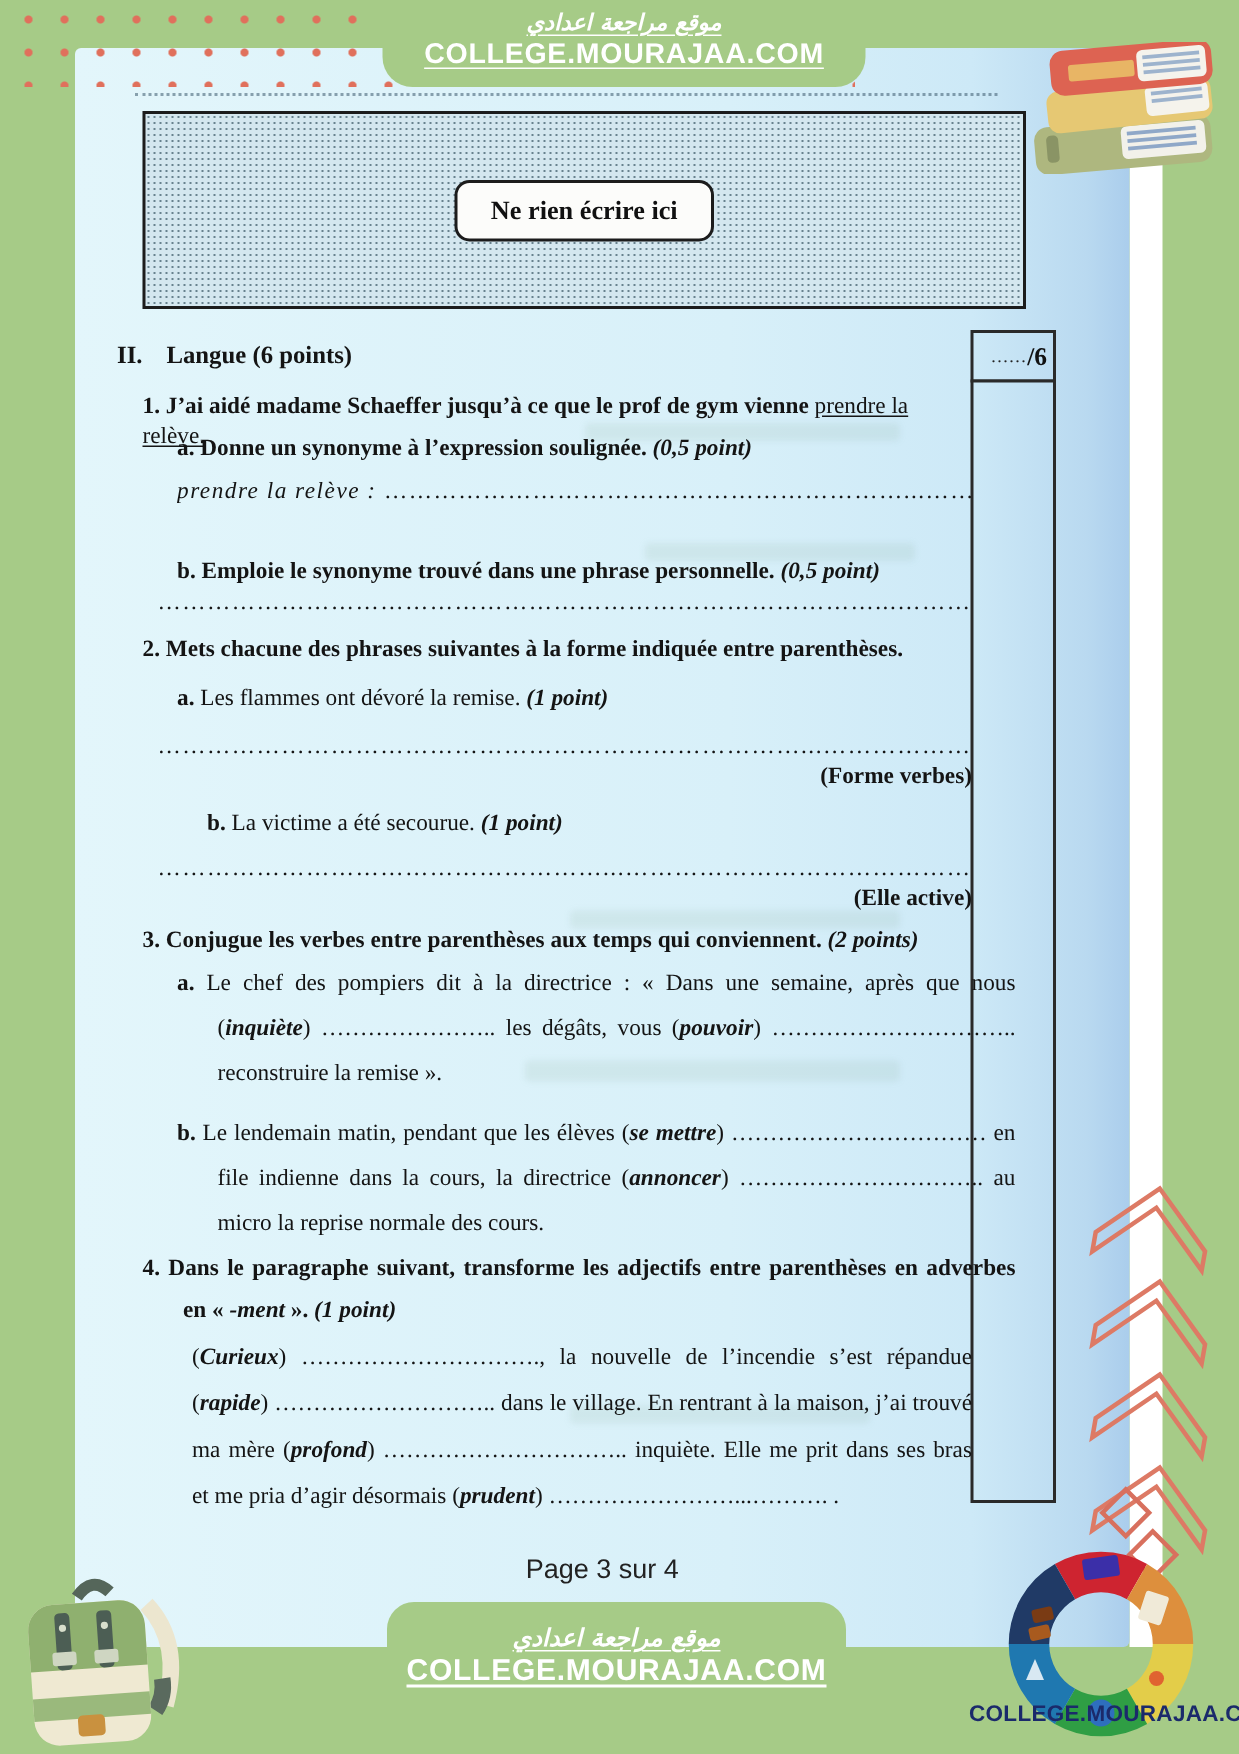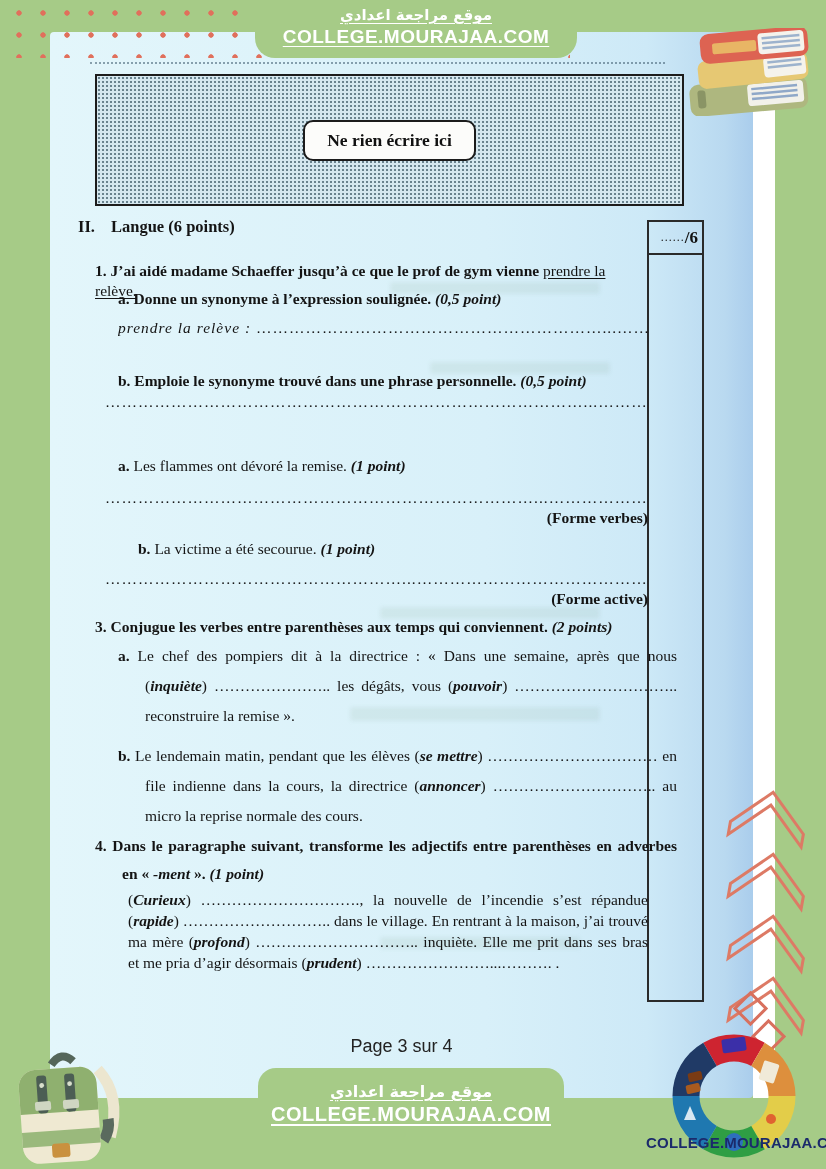--- a/index.html
+++ b/index.html
@@ -16,21 +16,21 @@
   .dots-grid{position:absolute;left:0;top:0;width:570px;height:58px;z-index:5;pointer-events:none;
      background-image:radial-gradient(circle,#e0705c 2.4px,rgba(224,112,92,0) 3px);
      background-size:24px 22px;background-position:7px 2px;}
   
   .tab-top{position:absolute;left:255px;top:0;width:322px;height:58px;background:#a6cb87;
            border-radius:0 0 20px 20px;z-index:6;text-align:center;color:#fff;}
   .band-bottom{position:absolute;left:0;top:1108px;width:826px;height:61px;background:#a6cb87;z-index:6;}
   .tab-bottom{position:absolute;left:258px;top:1068px;width:306px;height:101px;background:#a6cb87;
            border-radius:18px 18px 0 0;z-index:7;text-align:center;color:#fff;}
   .ar{font-family:"DejaVu Sans",sans-serif;font-weight:bold;font-size:15px;
-      text-decoration:underline;text-underline-offset:3px;margin-top:6px;}
+      text-decoration:underline;text-underline-offset:3px;margin-top:6px;font-style:italic;}
   .dom{font-family:"Liberation Sans","DejaVu Sans",sans-serif;font-weight:bold;font-size:19px;
       letter-spacing:.5px;text-decoration:underline;text-underline-offset:3px;margin-top:2px;}
   .tab-bottom .ar{font-size:16px;margin-top:14px;}
   .tab-bottom .dom{font-size:20px;}
   
   .hatchbox{position:absolute;left:45px;top:42px;width:585px;height:128px;border:2px solid #1c1c1c;
      background-color:#d4e7ef;
      background-image:radial-gradient(circle,#68828e .8px,rgba(104,130,142,0) 1px);
      background-size:4px 4px;display:flex;align-items:center;justify-content:center;}
   .nowrite{background:#fcfcfa;border:2px solid #1c1c1c;border-radius:10px;padding:8px 22px;
@@ -83,21 +83,21 @@
     <div class="smudge" style="left:330px;top:575px;width:220px;height:12px;"></div>
     <div class="smudge" style="left:300px;top:675px;width:250px;height:14px;"></div>
     <div class="smudge" style="left:330px;top:905px;width:200px;height:12px;"></div>
 
     <div class="hatchbox">
       <div class="nowrite">
         <span>Ne rien écrire ici</span>
       </div>
     </div>
 
-    <div class="txt heading b" style="left:28px;top:185px;">
+    <div class="txt heading b" style="left:28px;top:195px;">
       <span class="num">II.</span><span>Langue (6 points)</span>
     </div>
     <div class="scorebox">
       <span class="score-dots">......</span>
         <span class="score-val">/6</span>
     </div>
     <div class="margin-col"></div>
 
     <div class="txt" style="left:45px;top:229px;width:552px;">
       <span class="b" style="font-weight:bold;">1. J’ai aidé madame Schaeffer jusqu’à ce que le prof de gym vienne </span><span class="u">prendre la relève.</span>
@@ -106,45 +106,46 @@
       <span class="b">a. Donne un synonyme à l’expression soulignée. </span><span class="bi">(0,5 point)</span>
     </div>
     <div class="txt dotline" style="left:68px;top:286px;width:530px;">
       <span class="i">prendre la relève : </span><span>………………………………………………………...……………</span>
     </div>
     <div class="txt" style="left:68px;top:339px;width:540px;">
       <span class="b">b. Emploie le synonyme trouvé dans une phrase personnelle. </span><span class="bi">(0,5 point)</span>
     </div>
     <div class="txt dotline" style="left:55px;top:360px;width:543px;">……………………………………………………………………………...………………….</div>
 
+    <div class="txt b" style="left:45px;top:391px;width:555px;">2. Mets chacune des phrases suivantes à la forme indiquée entre parenthèses.</div>
     <div class="txt" style="left:68px;top:424px;width:540px;">
       <span class="b">a.</span><span> Les flammes ont dévoré la remise. </span><span class="bi">(1 point)</span>
     </div>
     <div class="txt dotline" style="left:55px;top:456px;width:543px;">……………………………………………………………………...………………………….</div>
     <div class="txt rlab" style="left:55px;top:476px;width:543px;">(Forme verbes)</div>
     <div class="txt" style="left:68px;top:507px;width:540px;padding-left:20px;">
       <span class="b">b.</span><span> La victime a été secourue. </span><span class="bi">(1 point)</span>
     </div>
     <div class="txt dotline" style="left:55px;top:537px;width:543px;">………………………………………………...…………………………………………….</div>
-    <div class="txt rlab" style="left:55px;top:557px;width:543px;">(Forme active)</div>
+    <div class="txt rlab" style="left:55px;top:557px;width:543px;">(Elle active)</div>
 
     <div class="txt" style="left:45px;top:585px;width:555px;">
       <span class="b">3. Conjugue les verbes entre parenthèses aux temps qui conviennent. </span><span class="bi">(2 points)</span>
     </div>
     <div class="txt just hang" style="left:68px;top:609px;width:532px;line-height:30px;">
       <span class="b">a.</span><span> Le chef des pompiers dit à la directrice : « Dans une semaine, après que nous (</span><span class="bi">inquiète</span><span>) ………………….. les dégâts, vous (</span><span class="bi">pouvoir</span><span>) ………………………….. reconstruire la remise ».</span>
     </div>
     <div class="txt just hang" style="left:68px;top:709px;width:532px;line-height:30px;">
       <span class="b">b.</span><span> Le lendemain matin, pendant que les élèves (</span><span class="bi">se mettre</span><span>) …………………………… en file indienne dans la cours, la directrice (</span><span class="bi">annoncer</span><span>) ………………………….. au micro la reprise normale des cours.</span>
     </div>
 
     <div class="txt just hang" style="left:45px;top:800px;width:555px;line-height:28px;">
       <span class="b">4. Dans le paragraphe suivant, transforme les adjectifs entre parenthèses en adverbes en « </span><span class="bi">-ment</span><span class="b"> ».  </span><span class="bi">(1 point)</span>
     </div>
-    <div class="txt just" style="left:78px;top:857px;width:520px;line-height:21px;">
+    <div class="txt just" style="left:78px;top:857px;width:520px;line-height:31px;">
       <span>(</span><span class="bi">Curieux</span><span>) …………………………., la nouvelle de l’incendie s’est répandue (</span><span class="bi">rapide</span><span>) ……………………….. dans le village. En rentrant à la maison, j’ai trouvé ma mère (</span><span class="bi">profond</span><span>) ………………………….. inquiète. Elle me prit dans ses bras et me pria d’agir désormais (</span><span class="bi">prudent</span><span>) ……………………...………. .</span>
     </div>
 
     <div class="footer">Page 3 sur 4</div>
   </div>
 
   <div class="dots-grid"></div>
 
   <div class="tab-top">
     <div class="ar" dir="rtl">موقع مراجعة اعدادي</div>

